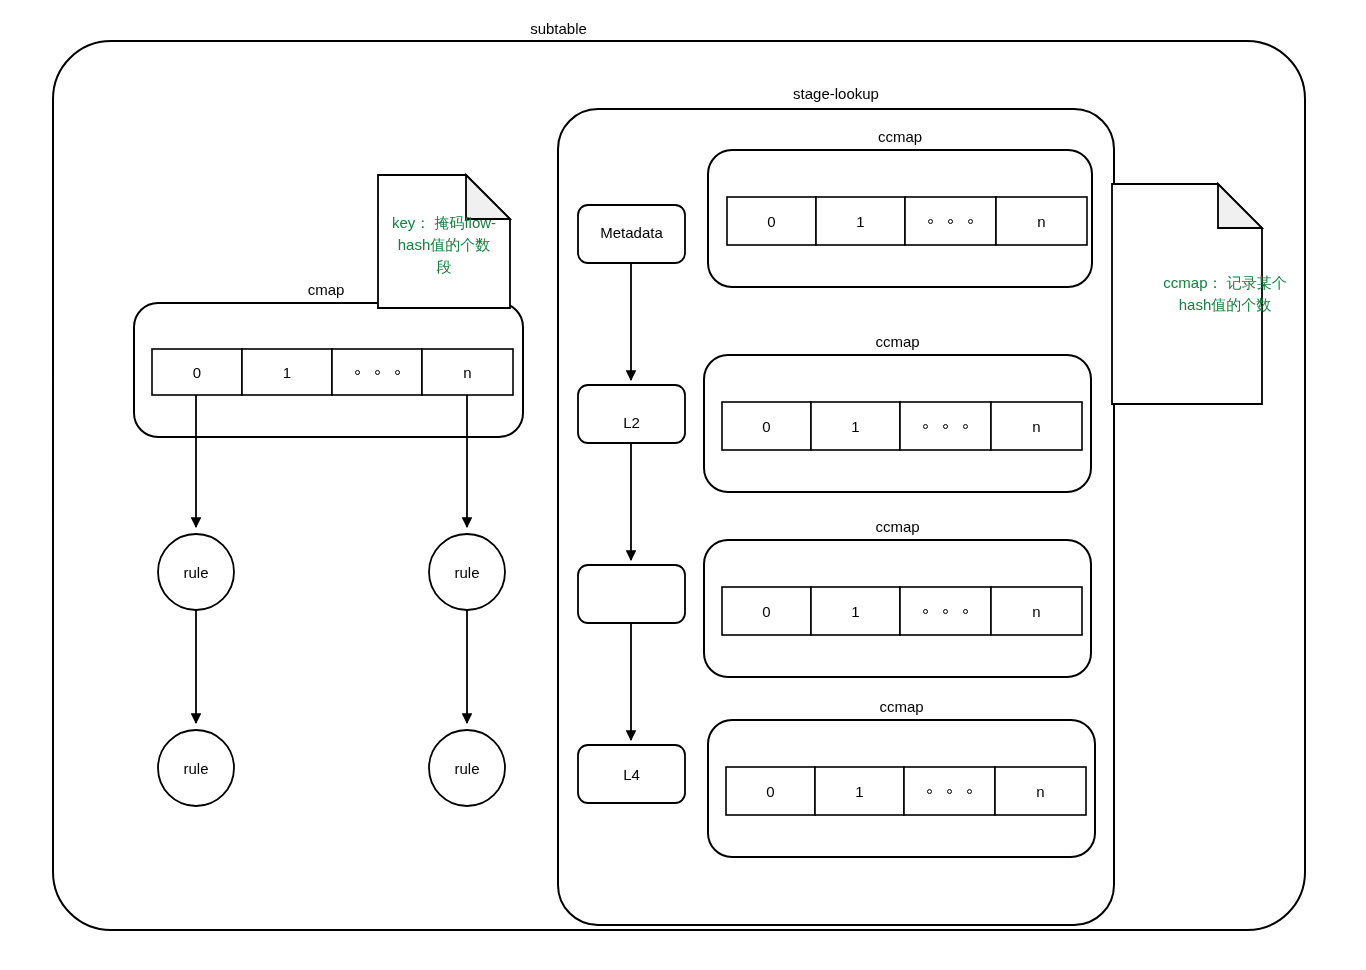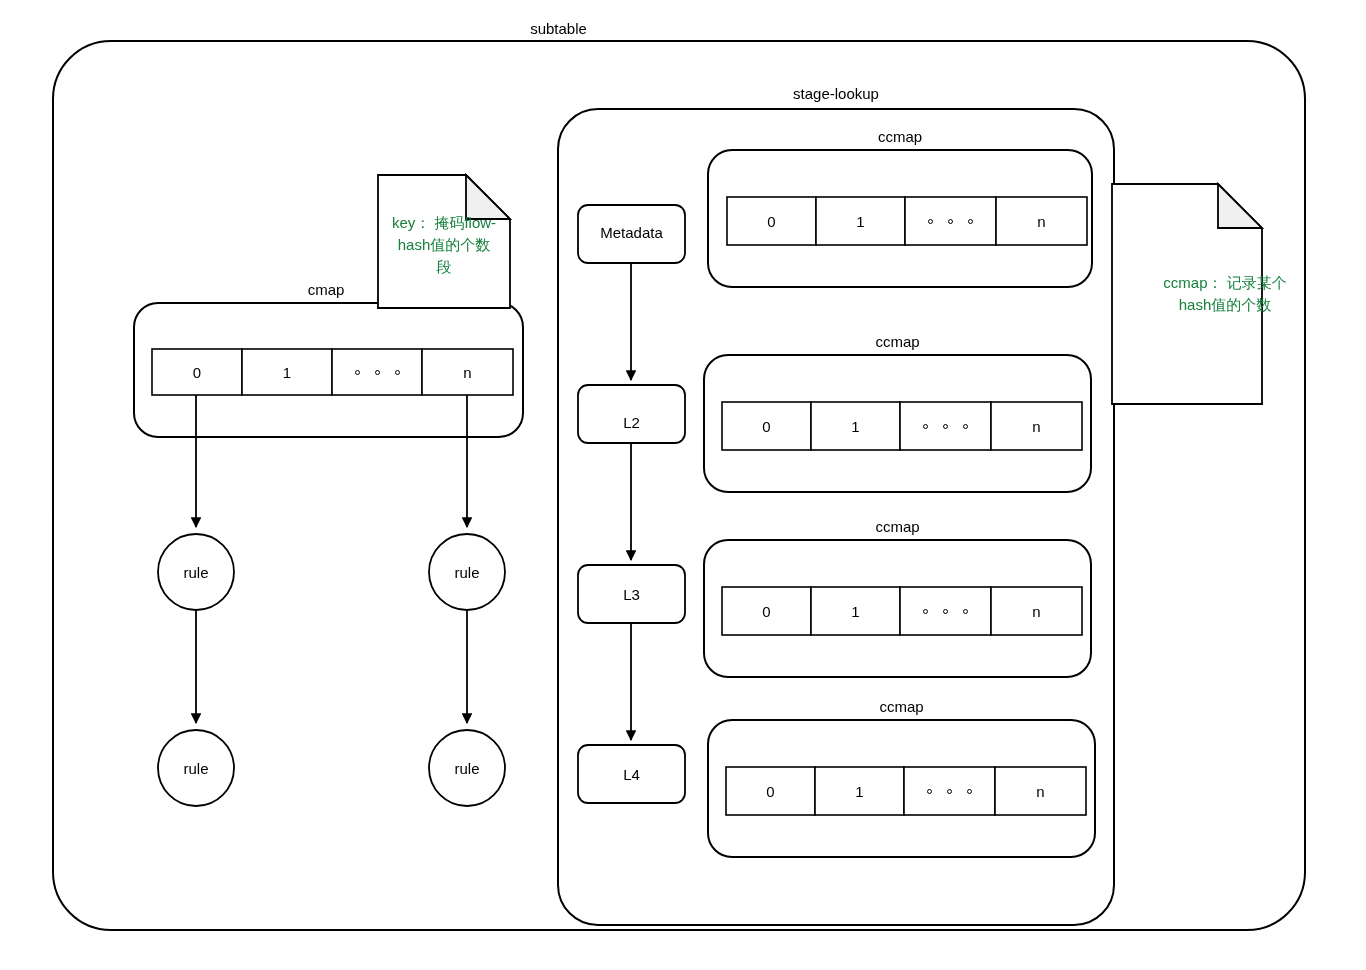--- a/index.html
+++ b/index.html
@@ -165,21 +165,20 @@
   <div class="cell-lbl" style="left:815px;top:767px;width:89px;height:48px;">1</div>
   <div class="dots" style="left:904px;top:767px;width:91px;height:48px;">
     <span class="dot"></span>
     <span class="dot"></span>
     <span class="dot"></span>
   </div>
   <div class="cell-lbl" style="left:995px;top:767px;width:91px;height:48px;">n</div>
 
   <div class="node-lbl" style="left:578px;top:205px;width:107px;height:54px;">Metadata</div>
   <div class="node-lbl" style="left:578px;top:385px;width:107px;height:58px;margin-top:8px;">L2</div>
-  <div class="node-lbl" style="left:578px;top:565px;width:107px;height:58px;">L3</div>
   <div class="node-lbl" style="left:578px;top:745px;width:107px;height:58px;border-radius:23px;">L4</div>
 
   <div class="node-lbl" style="left:158px;top:534px;width:76px;height:76px;">rule</div>
   <div class="node-lbl" style="left:158px;top:730px;width:76px;height:76px;">rule</div>
   <div class="node-lbl" style="left:429px;top:534px;width:76px;height:76px;">rule</div>
   <div class="node-lbl" style="left:429px;top:730px;width:76px;height:76px;">rule</div>
 
   <div class="note-txt" style="left:378px;top:212px;width:132px;">
     <div>key： 掩码flow-</div>
     <div>hash值的个数</div>

